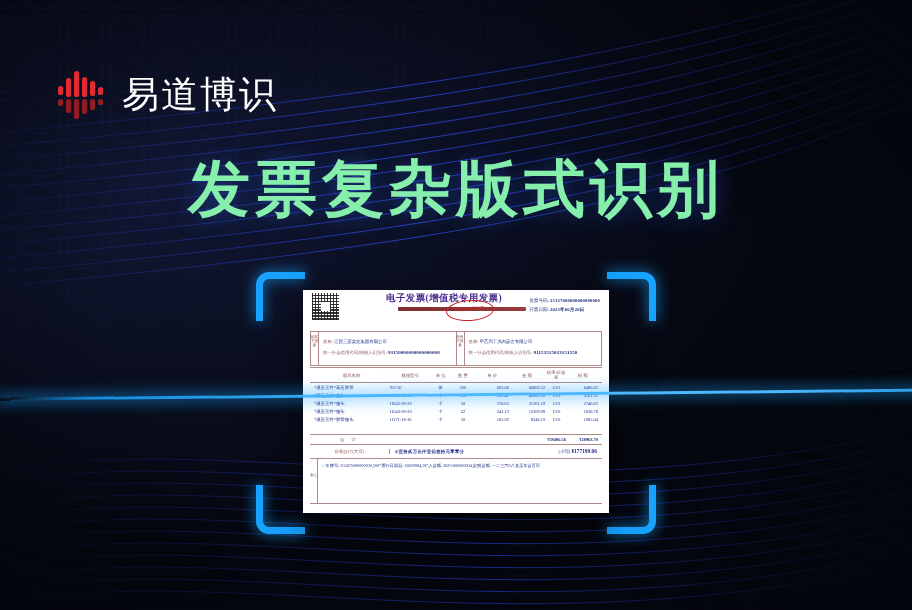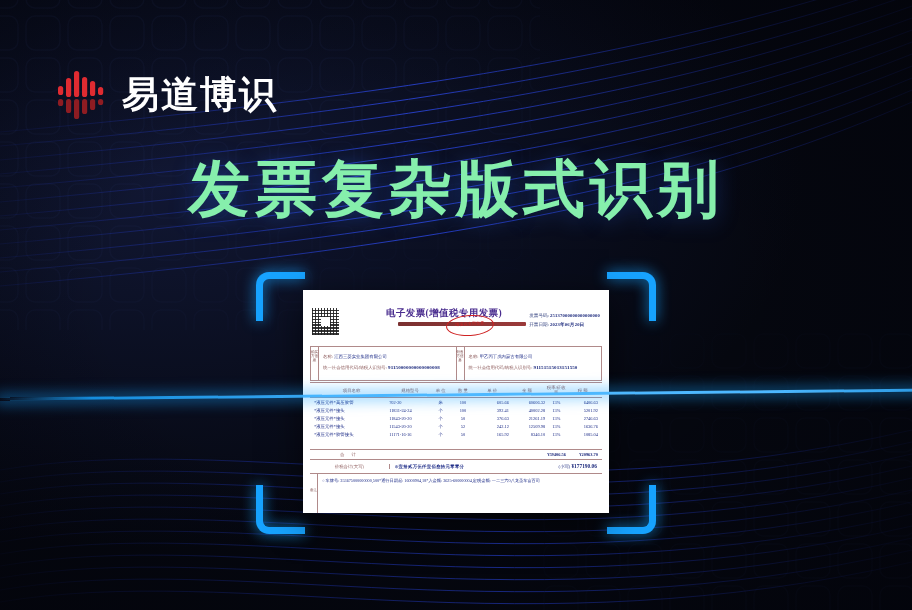--- a/index.html
+++ b/index.html
@@ -62,21 +62,21 @@
     gap: 14px;
   }
   .logo-mark {
     width: 52px;
     height: 56px;
     position: relative;
   }
   .logo-text {
     color: #ffffff;
     font-size: 37px;
-    font-weight: 700;
+    font-weight: 400;
     letter-spacing: 2px;
     line-height: 1;
     white-space: nowrap;
   }
 
   
   .headline {
     position: absolute;
     left: 0;
     right: 0;
@@ -137,21 +137,21 @@
     height: 223px;
     background: #ffffff;
     box-shadow: 0 10px 34px rgba(0,0,0,.55);
     overflow: hidden;
     font-family: "Liberation Serif", serif;
     color: #2b3a7a;
   }
   .sheet-inner {
     position: absolute;
     inset: 0;
-    padding: 15px 7px 0 7px;
+    padding: 0 7px 0 7px;
     box-sizing: border-box;
   }
 
   .inv-head {
     position: relative;
     height: 40px;
   }
   .qr {
     position: absolute;
     left: 2px;

